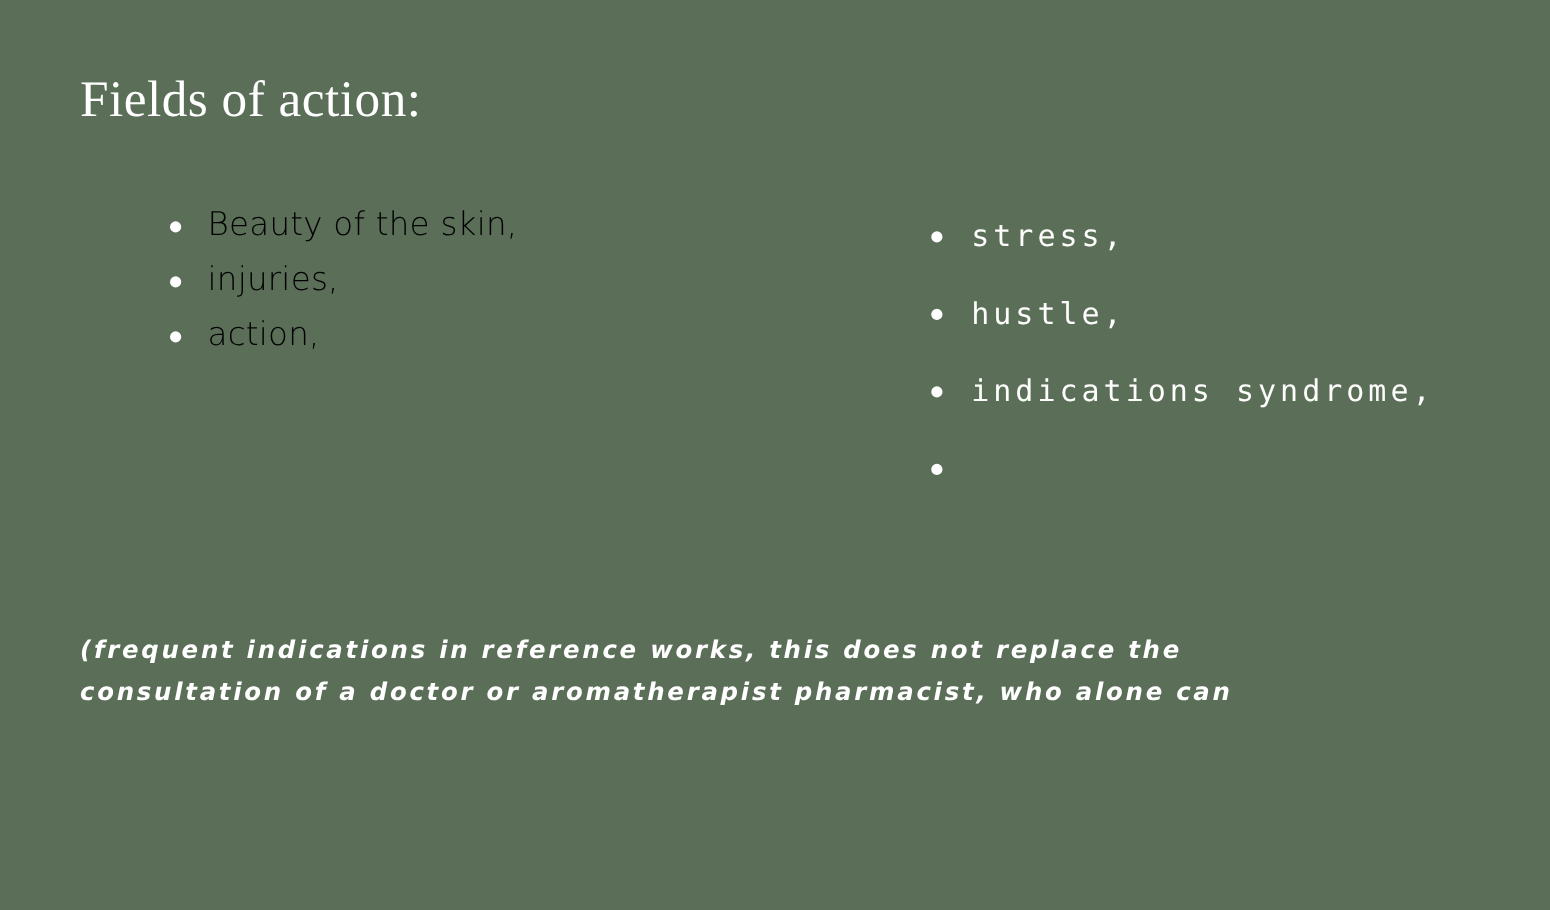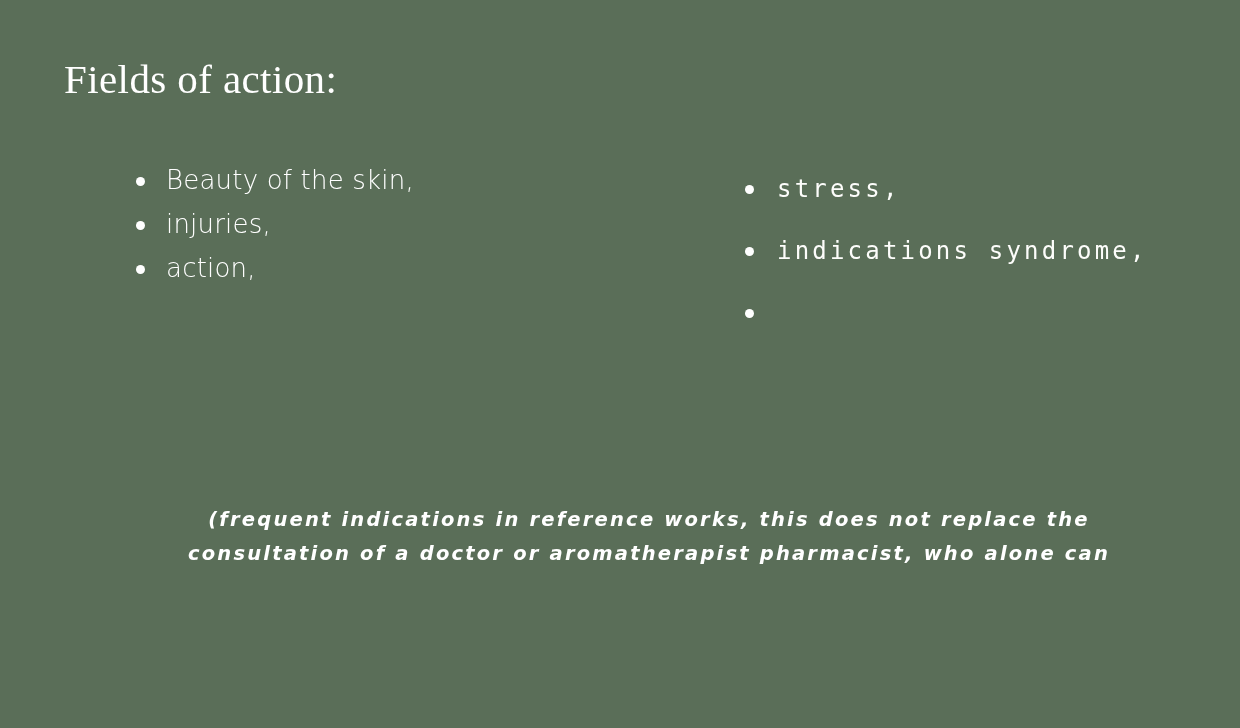--- a/index.html
+++ b/index.html
@@ -55,21 +55,21 @@
     width: 560px;
   }
   #list-left .bullet-row {
     position: relative;
     height: 44px;
     line-height: 44px;
     padding-left: 38px;
     font-family: "DejaVu Sans", "Liberation Sans", sans-serif;
     font-size: 26px;
     font-weight: 300;
-    color: #ffffff;
+    color: #000000;
     letter-spacing: 0.2px;
     white-space: nowrap;
   }
   #list-left .dot {
     position: absolute;
     left: 8px;
     top: 19px;
     width: 9px;
     height: 9px;
     border-radius: 50%;
@@ -118,21 +118,20 @@
     font-size: 19.5px;
     line-height: 34px;
     font-weight: bold;
     font-style: italic;
     color: #ffffff;
     letter-spacing: 2.2px;
   }
   #footnote .fn-line {
     display: block;
     white-space: nowrap;
-    text-align: center;
   }
 </style>
 </head>
 <body>
 
 <div id="slide">
 
   <div id="slide-title">Fields of action:</div>
 
   <div class="columns">
@@ -152,20 +151,24 @@
       </li>
     </ul>
 
     <ul id="list-right">
       <li class="bullet-row">
         <span class="dot"></span>
         <span>stress,</span>
       </li>
       <li class="bullet-row">
         <span class="dot"></span>
+        <span>hustle,</span>
+      </li>
+      <li class="bullet-row">
+        <span class="dot"></span>
         <span>indications syndrome,</span>
       </li>
       <li class="bullet-row">
         <span class="dot"></span>
       </li>
     </ul>
 
   </div>
 
   <div id="footnote">

